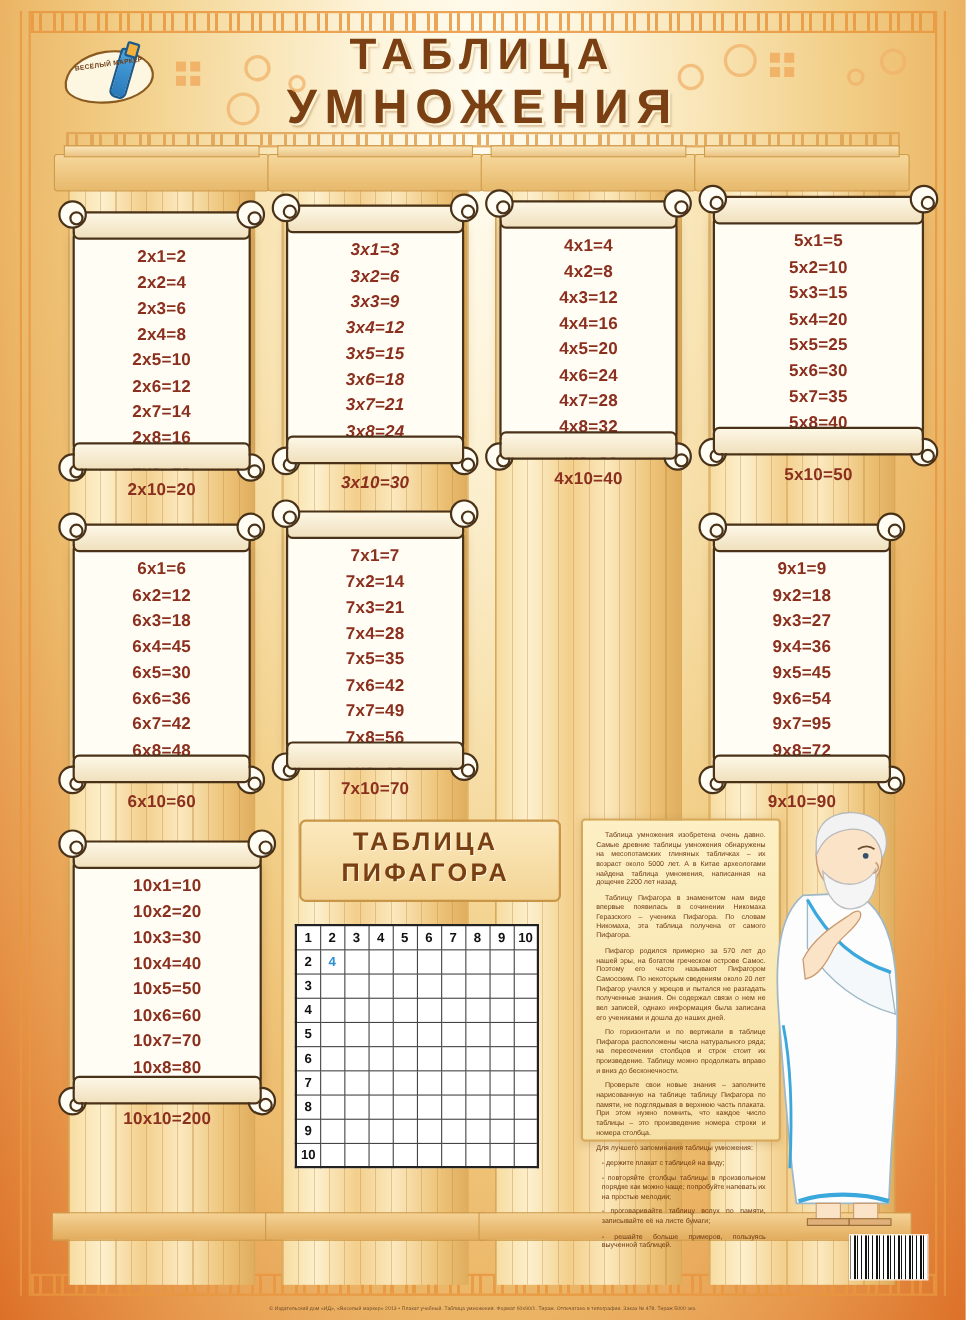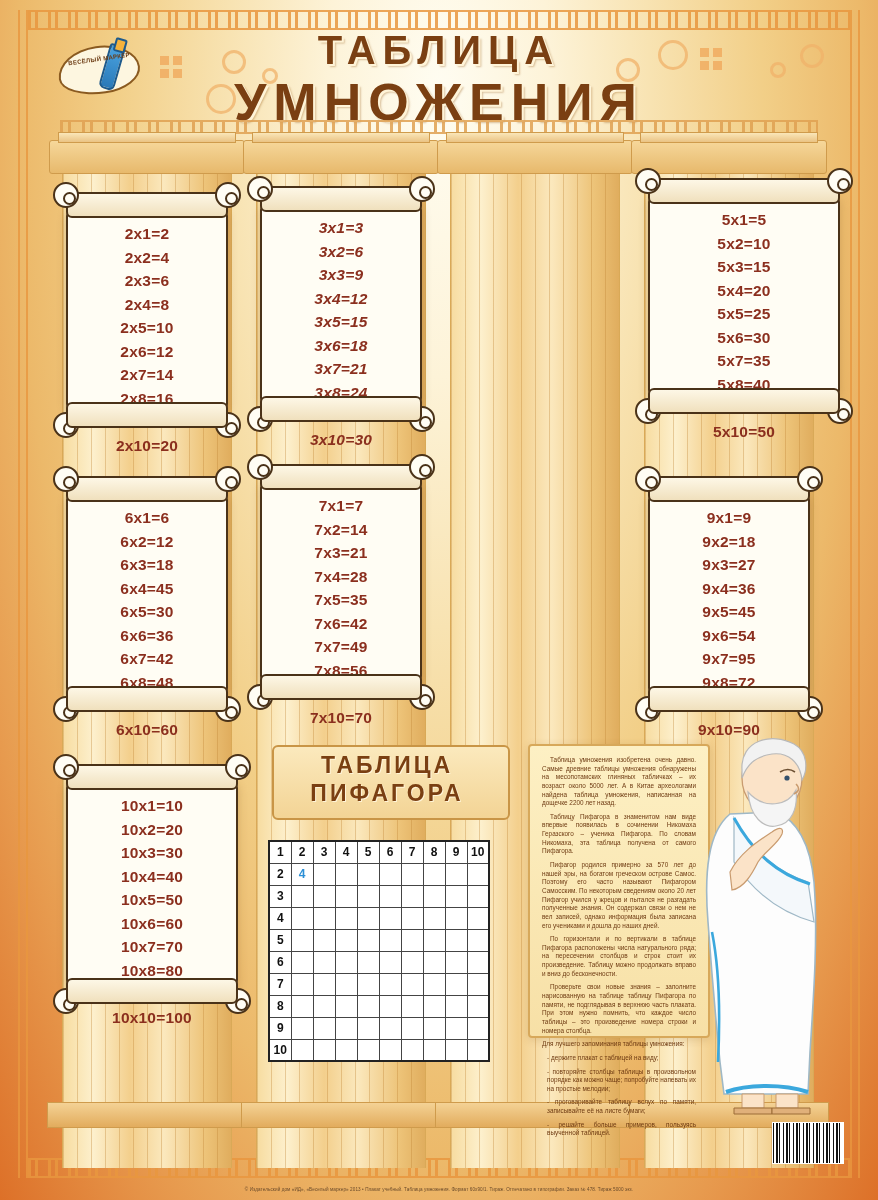--- a/index.html
+++ b/index.html
@@ -69,21 +69,21 @@
   .title {
     position: absolute; top: 28px; left: 0; right: 0;
     text-align: center;
     font-weight: bold;
     color: #7a3f12;
     letter-spacing: 7px;
     line-height: 1.12;
     text-shadow: 2px 2px 0 #fff4d8, 3px 3px 2px rgba(150,90,20,.35);
   }
   .title .l1 { font-size: 40px; display:block; }
-  .title .l2 { font-size: 52px; display:block; }
+  .title .l2 { font-size: 44px; display:block; }
 
   
   .deco { position:absolute; border-radius:50%; border:3px solid #f0b169; opacity:.75; }
   .deco.sm { width:16px; height:16px; }
   .deco.md { width:24px; height:24px; }
   .deco.lg { width:30px; height:30px; }
   .sq { position:absolute; width:9px; height:9px; background:#f0a95c; opacity:.8; }
 
   
   .col {
@@ -310,20 +310,38 @@
       <li>3x4=12</li>
       <li>3x5=15</li>
       <li>3x6=18</li>
       <li>3x7=21</li>
       <li>3x8=24</li>
       <li>3x9=27</li>
       <li>3x10=30</li>
     </ul>
   </div>
 
+  <div class="scroll" style="left:454px; top:196px; width:162px; height:208px;">
+    <div class="curl tl"></div>
+    <div class="curl tr"></div>
+    <div class="curl bl"></div>
+    <div class="curl br"></div>
+    <ul>
+      <li>4x1=4</li>
+      <li>4x2=8</li>
+      <li>4x3=12</li>
+      <li>4x4=16</li>
+      <li>4x5=20</li>
+      <li>4x6=24</li>
+      <li>4x7=28</li>
+      <li>4x8=32</li>
+      <li>4x9=36</li>
+      <li>4x10=40</li>
+    </ul>
+  </div>
 
   <div class="scroll" style="left:648px; top:192px; width:192px; height:208px;">
     <div class="curl tl"></div>
     <div class="curl tr"></div>
     <div class="curl bl"></div>
     <div class="curl br"></div>
     <ul>
       <li>5x1=5</li>
       <li>5x2=10</li>
       <li>5x3=15</li>
@@ -403,21 +421,21 @@
     <ul>
       <li>10x1=10</li>
       <li>10x2=20</li>
       <li>10x3=30</li>
       <li>10x4=40</li>
       <li>10x5=50</li>
       <li>10x6=60</li>
       <li>10x7=70</li>
       <li>10x8=80</li>
       <li>10x9=90</li>
-      <li>10x10=100</li>
+      <li>10x10=200</li>
     </ul>
   </div>
 
   <div class="pyth-plate" style="left:272px; top:745px; width:238px; height:75px;"></div>
   <div class="pyth-title" style="left:272px; top:752px;">
     <div>ТАБЛИЦА</div>
     <div>ПИФАГОРА</div>
   </div>
 
   <table class="grid" style="left:268px; top:840px;">

